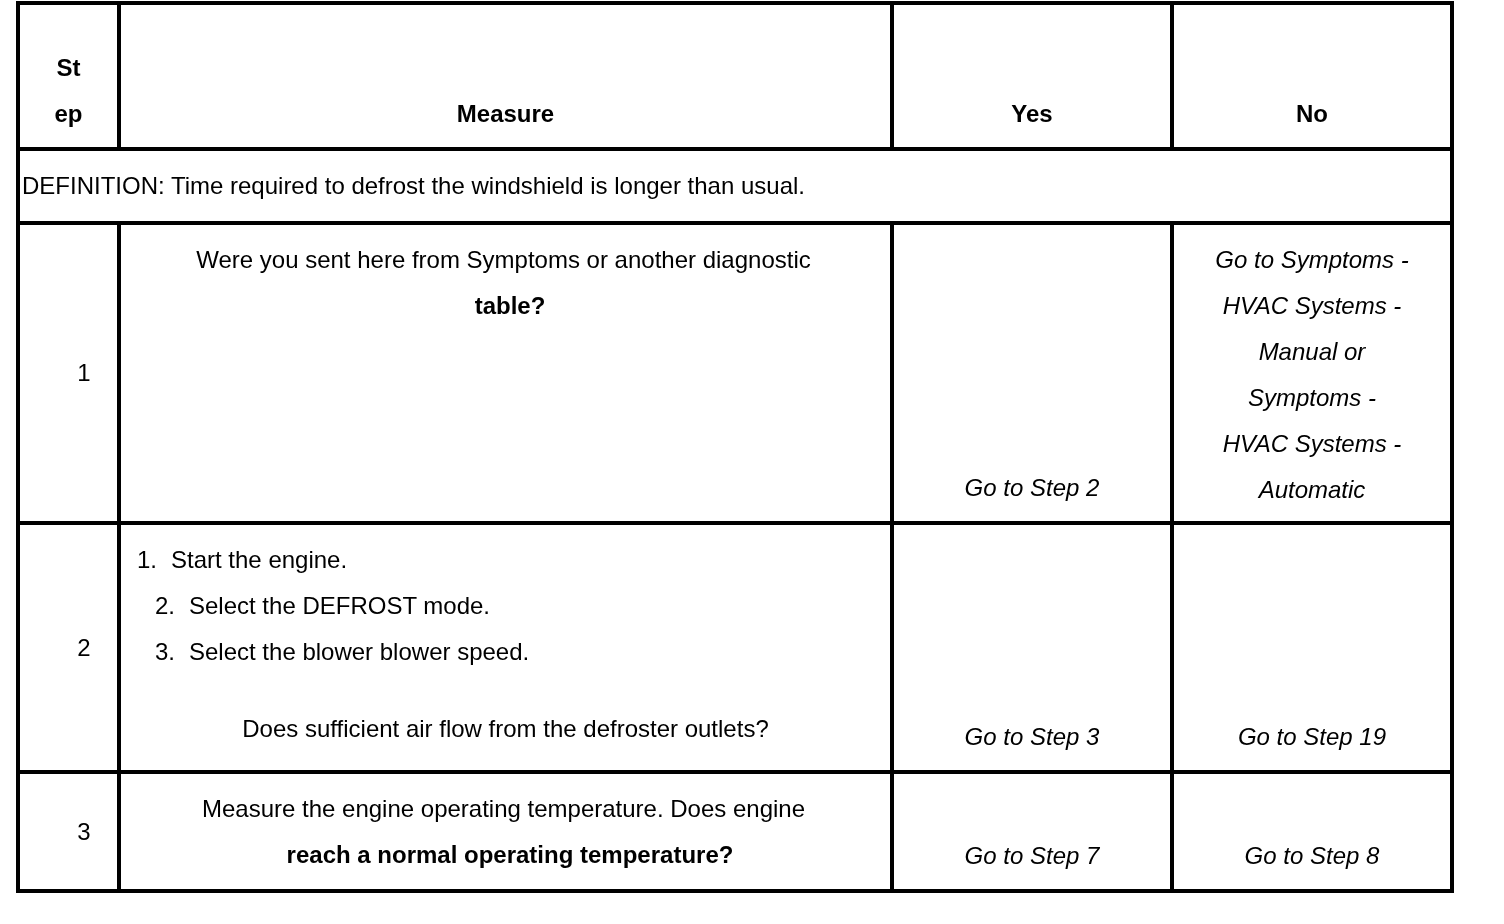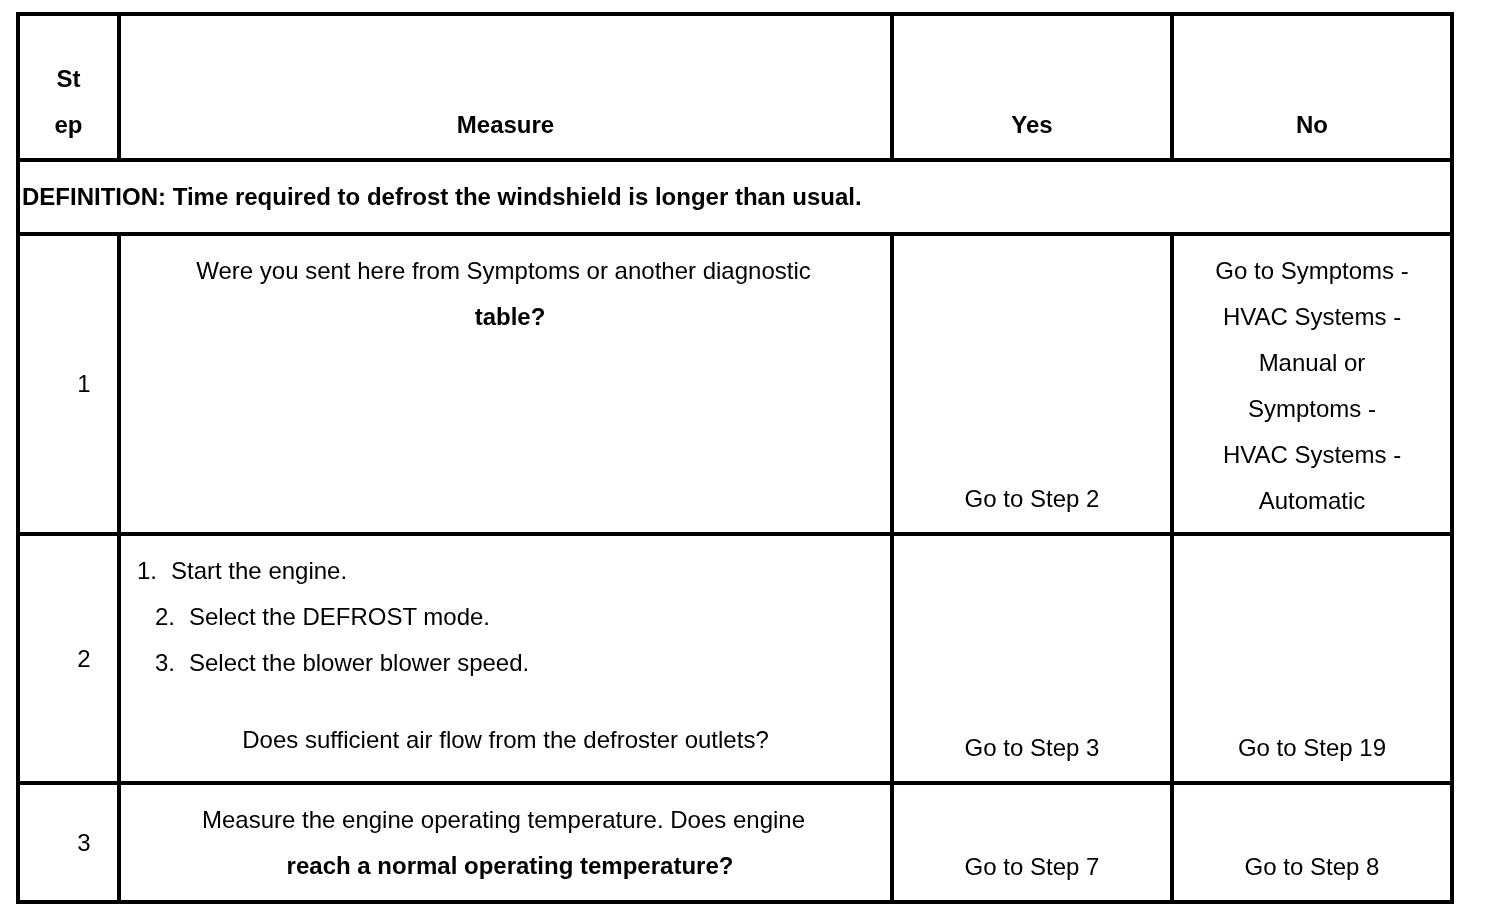--- a/index.html
+++ b/index.html
@@ -10,21 +10,21 @@
   }
   body {
     font-family: "Liberation Sans", "DejaVu Sans", sans-serif;
     color: #000000;
     -webkit-font-smoothing: none;
   }
   table.diag {
     border-collapse: collapse;
     table-layout: fixed;
     width: 1434px;
-    margin: 12px 0 0 16px;
+    margin: 1px 0 0 16px;
   }
   table.diag th, table.diag td {
     border: 4px solid #000000;
     font-size: 24px;
     line-height: 46px;
     overflow: hidden;
     word-wrap: break-word;
   }
   
   tr.hdr   { height: 146px; }
@@ -40,21 +40,21 @@
     vertical-align: bottom;
     padding: 0 0 10px 0;
     line-height: 42px;
   }
 
   
   td.defcell {
     vertical-align: middle;
     text-align: left;
     padding: 0 4px 0 2px;
-    font-weight: bold;
+    font-weight: normal;
   }
 
   
   td.step {
     text-align: center;
     vertical-align: middle;
     padding-left: 32px;
   }
 
   
@@ -70,20 +70,21 @@
   .li { display: flex; }
   .li .num { flex: 0 0 48px; }
   .li.ind2 { padding-left: 18px; }
   .li.ind2 .num { flex-basis: 48px; }
 
   
   td.route {
     text-align: center;
     vertical-align: bottom;
     padding: 0 4px 10px 4px;
+    font-style: italic;
   }
   td.route.top {
     vertical-align: top;
     padding-top: 12px;
     padding-bottom: 0;
   }
 </style>
 </head>
 <body>
 

